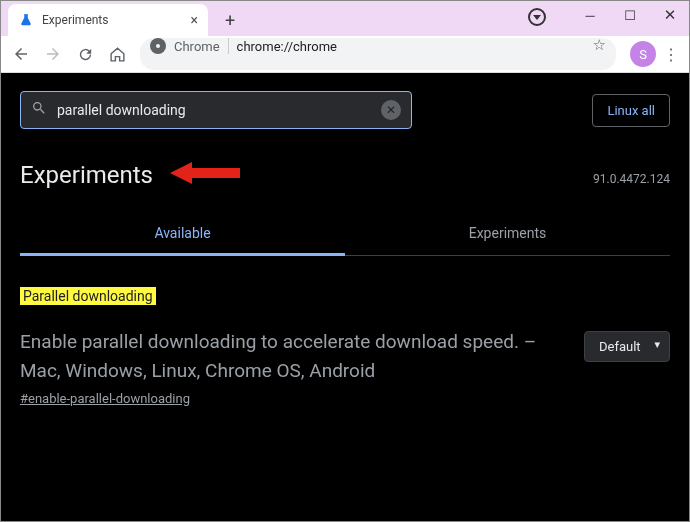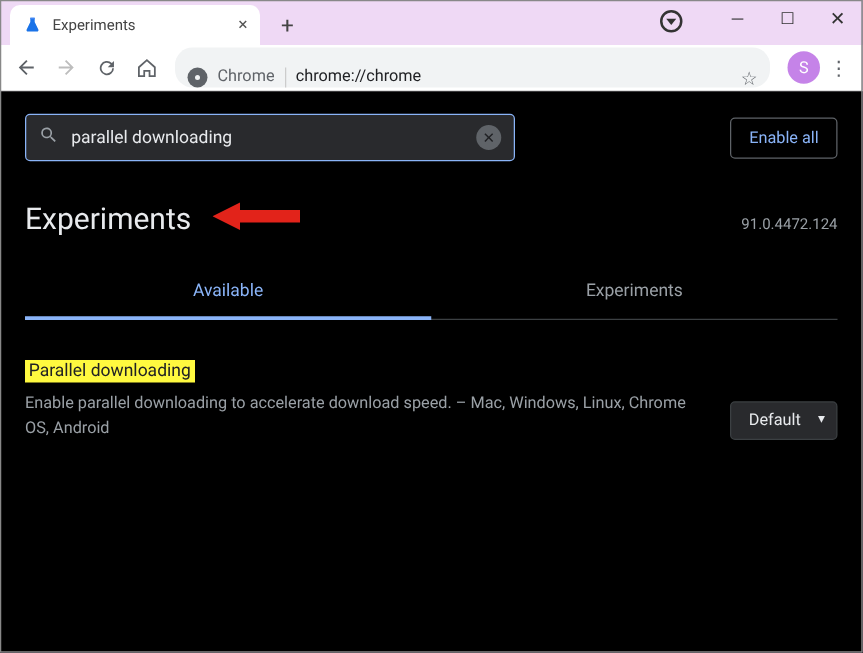--- a/index.html
+++ b/index.html
@@ -15,21 +15,21 @@
     .window-controls { position: absolute; right: 0; top: 0; display: flex; height: 30px; }
     .window-btn { width: 40px; display: flex; align-items: center; justify-content: center; font-size: 13px; color: #333; cursor: pointer; }
     .win-close { font-size: 15px; }
     .account-dot-top { position:absolute; right: 144px; top: 8px; width: 18px; height: 18px; border: 2px solid #333; border-radius: 50%; display:flex; align-items:center; justify-content:center;}
     .account-dot-top::after{content:""; width:0;height:0;border-left:4px solid transparent;border-right:4px solid transparent;border-top:5px solid #333;}
     
     
     .toolbar { height: 37px; background: #fff; display: flex; align-items: center; padding: 0 6px; gap: 2px; border-bottom: 1px solid #ddd; }
     .nav-btn { width: 30px; height: 30px; display: flex; align-items: center; justify-content: center; color: #5f6368; cursor: pointer; border-radius: 50%; }
     .nav-btn.disabled { color: #bbb; }
-    .omnibox { flex: 1; height: 31px; background: #f1f3f4; border-radius: 14px; display: flex; align-items: flex-start; padding: 16px 10px; gap: 8px; margin: 0 6px; }
+    .omnibox { flex: 1; height: 31px; background: #f1f3f4; border-radius: 14px; display: flex; align-items: flex-end; padding: 16px 10px; gap: 8px; margin: 0 6px; }
     .omni-icon { width: 16px; height: 16px; background: #5f6368; border-radius: 50%; display:flex; align-items:center; justify-content:center; color:#fff; font-size:10px; }
     .omni-label { color: #5f6368; font-size: 13px; }
     .omni-sep { width: 1px; height: 16px; background: #ccc; }
     .omni-path { color: #202124; font-size: 13px; flex: 1; }
     .omni-star { color: #5f6368; font-size: 15px; }
     .profile-badge { width: 26px; height: 26px; border-radius: 50%; background: #c583e8; color: #fff; display: flex; align-items: center; justify-content: center; font-size: 13px; margin-left: 6px; }
     .menu-dots { width: 26px; display: flex; align-items: center; justify-content: center; color: #5f6368; cursor: pointer; font-size: 16px; }
     
     
     .page { background: #000000; height: calc(522px - 73px); color: #e8eaed; padding: 18px 20px; overflow: hidden; }
@@ -46,23 +46,23 @@
     .page-heading { font-size: 24px; font-weight: 400; color: #e8eaed; }
     .version { font-size: 12px; color: #9aa0a6; }
     
     .tabs-row { display: flex; margin-top: 24px; border-bottom: 1px solid #3c4043; justify-content: center; }
     .page-tab { flex: 1; text-align: center; padding: 12px 0; font-size: 14px; cursor: pointer; color: #9aa0a6; }
     .page-tab.active { color: #8ab4f8; border-bottom: 3px solid #8ab4f8; margin-bottom: -1px; }
     
     .flag-item { margin-top: 30px; display: flex; gap: 20px; }
     .flag-body { flex: 1; padding-right: 10px; }
     .flag-title { background: #fff93f; color: #202124; padding: 1px 3px; font-size: 14px; display: inline; }
-    .flag-desc { font-size: 13px; color: #9aa0a6; margin-top: 8px; line-height: 1.5; }
+    .flag-desc { font-size: 19px; color: #9aa0a6; margin-top: 23px; line-height: 1.5; }
     .flag-anchor { font-size: 13px; color: #9aa0a6; text-decoration: underline; margin-top: 6px; display: inline-block; cursor: pointer; }
-    .flag-select-wrap { display: flex; align-items: flex-end; }
+    .flag-select-wrap { display: flex; align-items: center; }
     .flag-select { background: #292a2d; color: #e8eaed; border: 1px solid #3c4043; border-radius: 4px; padding: 7px 28px 7px 14px; font-size: 13px; cursor: pointer; appearance: none; -webkit-appearance:none; position: relative; }
     .select-wrap { position: relative; }
     .select-wrap::after { content: "▾"; position: absolute; right: 10px; top: 7px; color: #e8eaed; font-size: 11px; pointer-events: none; }
     
     .border-frame { position: absolute; inset: 0; border: 1px solid #888; pointer-events: none; }
   </style>
 </head>
 <body>
 
 <div class="titlebar">
@@ -126,37 +126,38 @@
   <div class="top-row">
     <div class="search-box">
       <span class="search-icon">
         <svg width="16" height="16" viewBox="0 0 24 24">
             <path fill="#9aa0a6" d="M15.5 14h-.8l-.3-.3a6.5 6.5 0 1 0-.7.7l.3.3v.8l5 5 1.5-1.5-5-5zM9.5 14a4.5 4.5 0 1 1 0-9 4.5 4.5 0 0 1 0 9z"></path>
           </svg>
       </span>
       <input class="search-input" value="parallel downloading" style="">
       <span class="clear-btn">✕</span>
     </div>
-    <button class="reset-btn">Enable all</button>
+    <button class="reset-btn">Linux all</button>
   </div>
 
   <div class="heading-row">
     <h1 class="page-heading">Experiments</h1>
     <span class="version">91.0.4472.124</span>
   </div>
 
   <div class="tabs-row">
     <div class="page-tab active">Available</div>
     <div class="page-tab">Experiments</div>
   </div>
 
   <div class="flag-item">
     <div class="flag-body">
       <span class="flag-title">Parallel downloading</span>
       <div class="flag-desc">Enable parallel downloading to accelerate download speed. – Mac, Windows, Linux, Chrome OS, Android</div>
+      <a class="flag-anchor">#enable-parallel-downloading</a>
     </div>
     <div class="flag-select-wrap">
       <div class="select-wrap">
         <select class="flag-select">
           <option>Default</option>
         </select>
       </div>
     </div>
   </div>
 </div>

